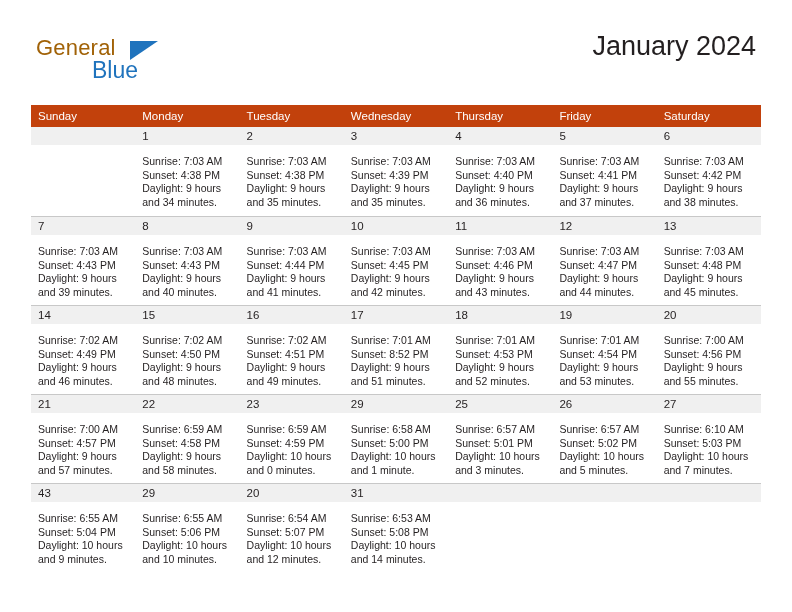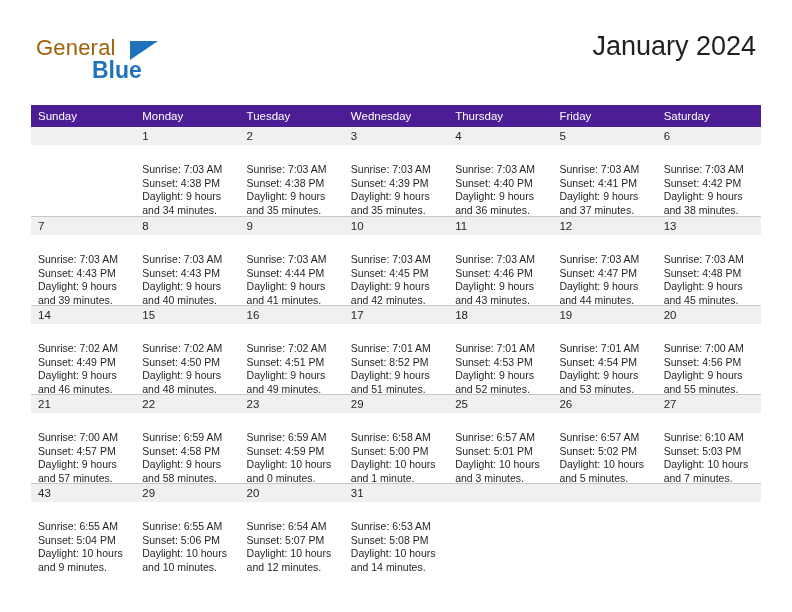--- a/index.html
+++ b/index.html
@@ -56,21 +56,20 @@
     border-bottom: 19px solid transparent;
   }
   .brand-blue {
     position: absolute;
     left: 56px;
     top: 22px;
     font-size: 23px;
     color: #1f73bd;
     line-height: 25px;
     white-space: nowrap;
-    font-weight: bold;
   }
 
   .title-block {
     position: absolute;
     right: 36px;
     top: 30px;
     text-align: right;
     margin-left: 46px;
   }
   .cal-title {
@@ -92,21 +91,21 @@
     position: absolute;
     left: 31px;
     top: 105px;
     width: 730px;
     border-collapse: collapse;
     table-layout: fixed;
   }
   .calendar col { width: 104.28px; }
 
   thead th {
-    background: #4c1d95;
+    background: #c2410c;
     color: #ffffff;
     font-size: 11.5px;
     font-weight: normal;
     text-align: left;
     padding: 5px 0 5px 7px;
     height: 11px;
     line-height: 12px;
   }
 
   tbody td {
@@ -136,21 +135,21 @@
     line-height: 18px;
     padding-left: 7px;
     font-size: 11.5px;
     color: #231f20;
   }
   .cell.empty .daynum {
     background: #f0f0f0;
   }
 
   .details {
-    padding: 18px 6px 0 7px;
+    padding: 10px 6px 0 7px;
     font-size: 10.5px;
     line-height: 13.6px;
     color: #231f20;
   }
   .details div { white-space: nowrap; }
 </style>
 </head>
 <body>
 
 <div class="page">

